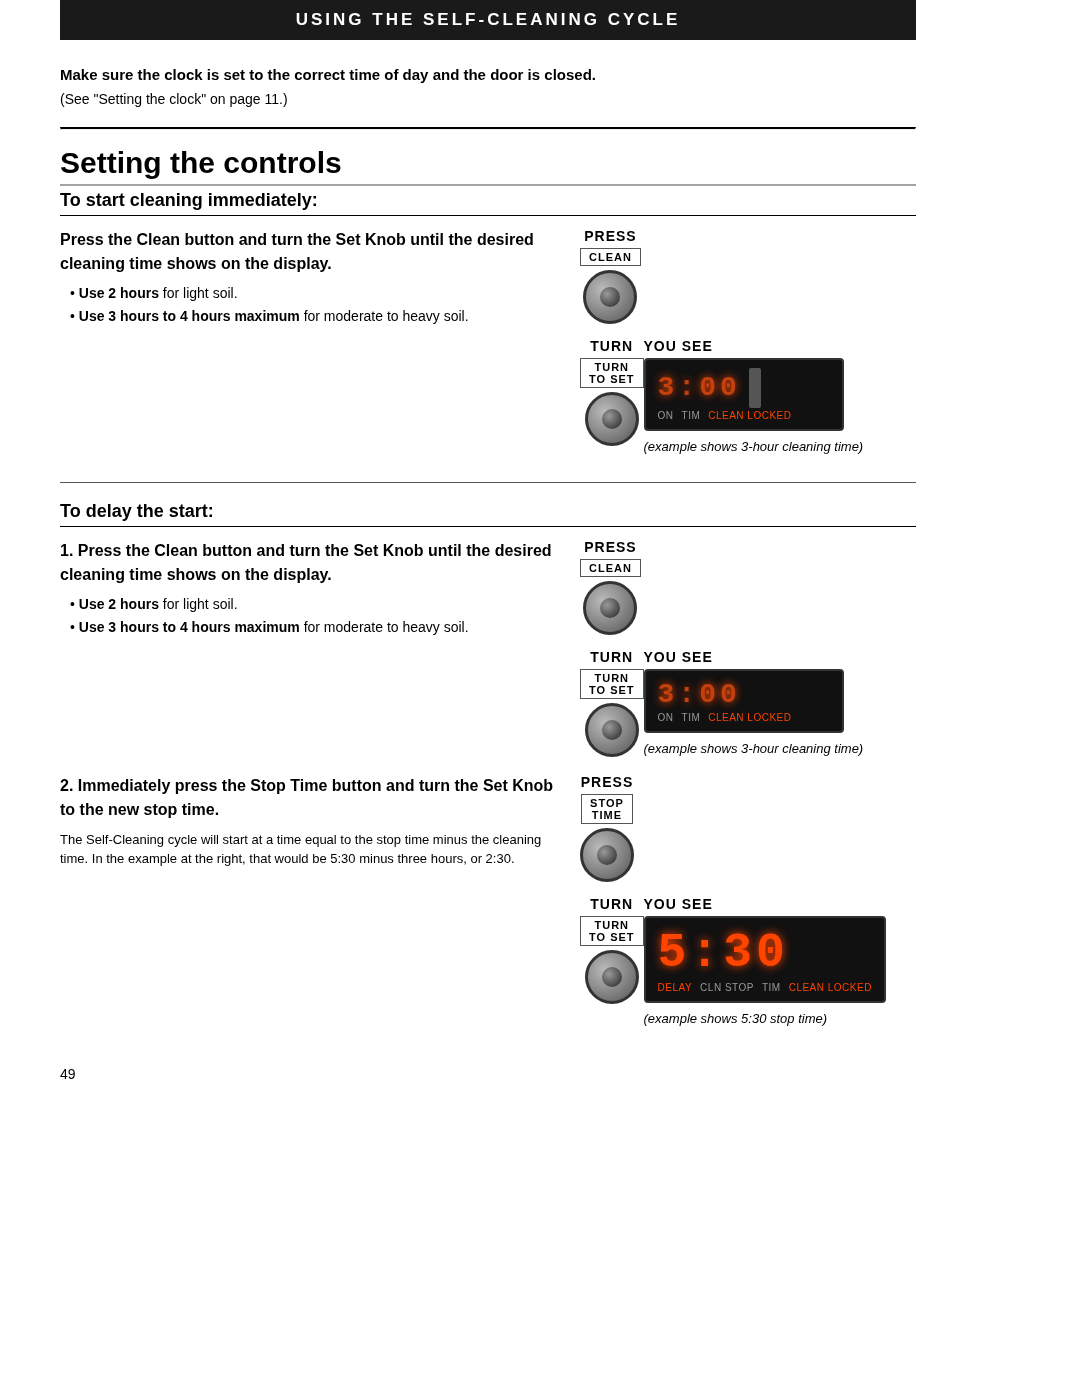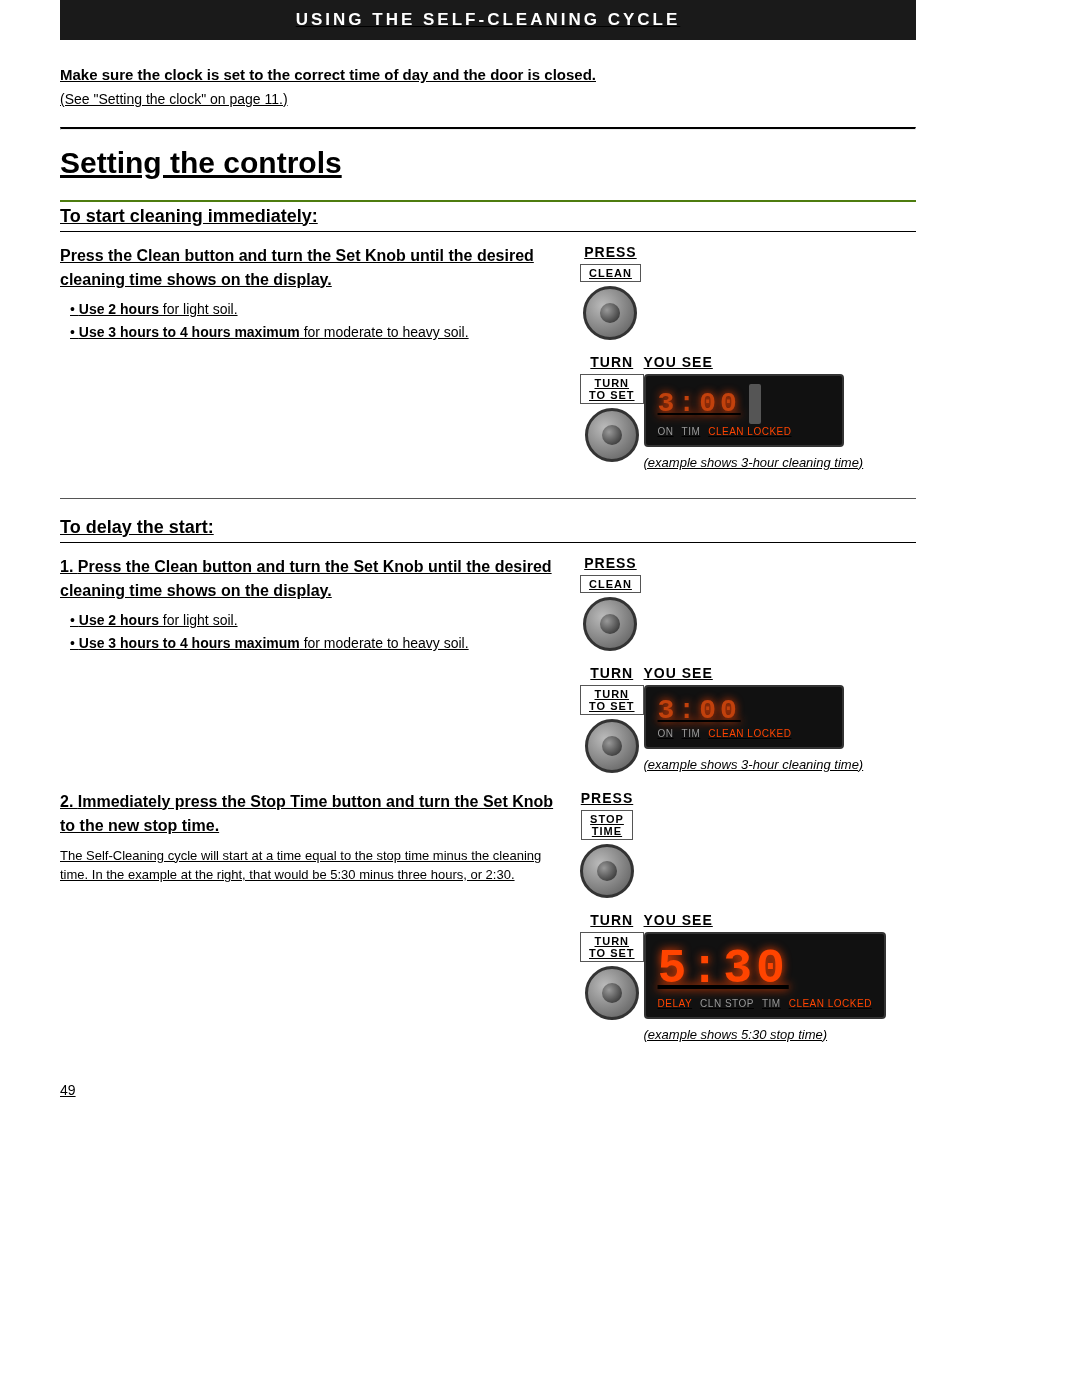--- a/index.html
+++ b/index.html
@@ -8,21 +8,20 @@
       min-height: 1380px;
       background: #fff;
       font-family: Arial, Helvetica, sans-serif;
       font-size: 16px;
       color: #000;
     }
     .page {
       width: 976px;
       min-height: 1380px;
       padding: 0 60px 60px 60px;
-      text-decoration: underline;
     }
     
     .header-bar {
       background: #1a1a1a;
       color: #fff;
       text-align: center;
       padding: 10px 0;
       margin-bottom: 24px;
       letter-spacing: 3px;
       font-size: 17px;
@@ -34,22 +33,22 @@
       font-size: 38px;
       font-weight: bold;
       margin-bottom: 8px;
       border-bottom: 2px solid #000;
       padding-bottom: 6px;
     }
     .section-title-medium {
       font-size: 30px;
       font-weight: bold;
       margin-bottom: 4px;
-      border-bottom: 2px solid #4d7c0f;
-      padding-bottom: 20px;
+      border-bottom: 2px solid #a3a3a3;
+      padding-bottom: 4px;
     }
     .subsection-title {
       font-size: 18px;
       font-weight: bold;
       margin-bottom: 12px;
       border-bottom: 1px solid #000;
       padding-bottom: 4px;
     }
     .intro-text {
       font-size: 15px;

